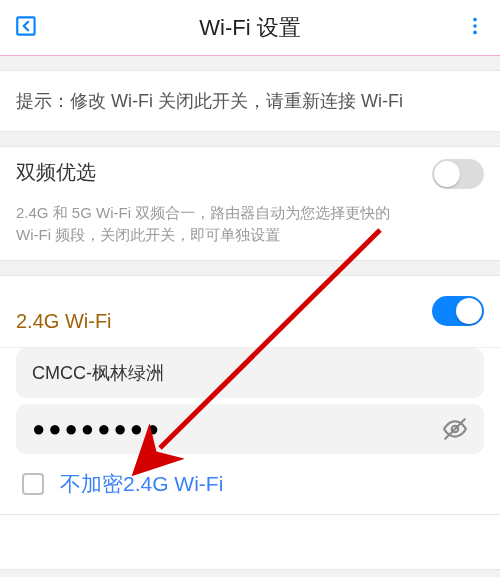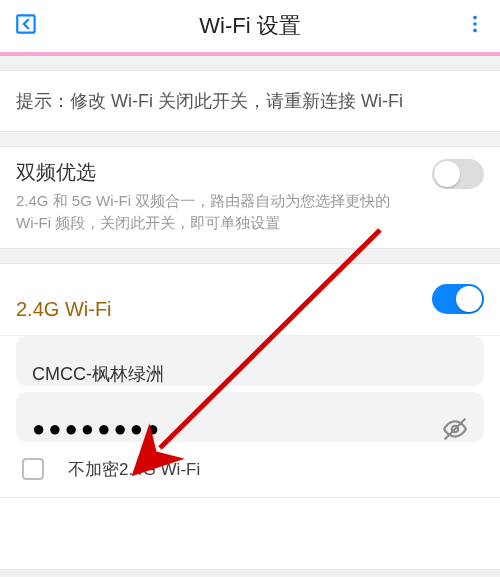--- a/index.html
+++ b/index.html
@@ -1,40 +1,40 @@
 <!DOCTYPE html>
 <html><head>
 <meta charset="utf-8">
 <style>
   * { box-sizing: border-box; margin: 0; padding: 0; }
   html, body { width: 500px; height: 577px; font-family: -apple-system, "Helvetica Neue", Arial, "PingFang SC", "Microsoft YaHei", sans-serif; background: #f2f2f2; overflow: hidden; }
   .page { width: 500px; height: 577px; background: #fff; position: relative; }
   
-  .header { height: 56px; display: flex; align-items: center; padding: 0 14px; border-bottom: 4px solid #f9a8d4; background: #fff; }
+  .header { height: 56px; display: flex; align-items: center; padding: 0 14px; border-bottom: 1px solid #f9a8d4; background: #fff; }
   .header .back-slot { width: 40px; display: flex; align-items: center; }
   .header .title { flex: 1; text-align: center; font-size: 22px; color: #222; font-weight: 500; }
   .header .more-slot { width: 40px; display: flex; align-items: center; justify-content: flex-end; }
   
   .gap { height: 14px; background: #f2f2f2; }
   .tip { background: #fff; padding: 18px 16px; font-size: 18px; color: #555; border-top: 1px solid #e6e6e6; border-bottom: 1px solid #e6e6e6; }
   .section { background: #fff; border-top: 1px solid #e6e6e6; border-bottom: 1px solid #e6e6e6; }
   .row { padding: 14px 16px; display: flex; align-items: center; }
   .row-col { padding: 12px 16px 14px; display: flex; align-items: flex-start; gap: 36px; }
   .row-col .txt { flex: 1; }
   .row .txt { flex: 1; }
   .row-title { font-size: 20px; color: #333; }
   .row-24g { font-size: 20px; color: #a16207; margin-top: 20px; }
-  .row-sub { font-size: 15px; color: #9a9a9a; line-height: 1.45; margin-top: 4px; }
+  .row-sub { font-size: 15px; color: #9a9a9a; line-height: 1.45; margin-top: 16px; }
   .fieldlabel { padding: 14px 16px 8px; font-size: 18px; color: #555; }
-  .input-wrap { margin: 0 16px 6px; background: #f3f3f3; border-radius: 10px; height: 50px; display: flex; align-items: flex-end; padding: 0 16px; }
+  .input-wrap { margin: 0 16px 6px; background: #f3f3f3; border-radius: 10px; height: 50px; display: flex; align-items: center; padding: 0 16px; }
   .input-text { font-size: 18px; color: #333; flex: 1; }
   .pwd-dots { font-size: 22px; letter-spacing: 3px; color: #000; flex: 1; }
   .eye-slot { width: 34px; display: flex; justify-content: flex-end; }
   .checkbox-row { display: flex; align-items: center; padding: 10px 22px 16px; }
-  .checkbox-row .cblabel { font-size: 17px; color: #404040; margin-left: 24px; }
+  .checkbox-row .cblabel { font-size: 21px; color: #3b82f6; margin-left: 16px; }
   .cb { width: 22px; height: 22px; border: 2px solid #bfbfbf; border-radius: 4px; background: #fff; }
   
   .switch { width: 52px; height: 30px; border-radius: 15px; position: relative; }
   .switch .knob { width: 26px; height: 26px; border-radius: 50%; background: #fff; position: absolute; top: 2px; box-shadow: 0 1px 2px rgba(0,0,0,.25); }
   .switch.off { background: #dcdcdc; }
   .switch.off .knob { left: 2px; }
   .switch.on { background: #0a84ff; }
   .switch.on .knob { right: 2px; }
   
   .arrow-layer { position: absolute; left: 0; top: 0; width: 500px; height: 577px; pointer-events: none; }

